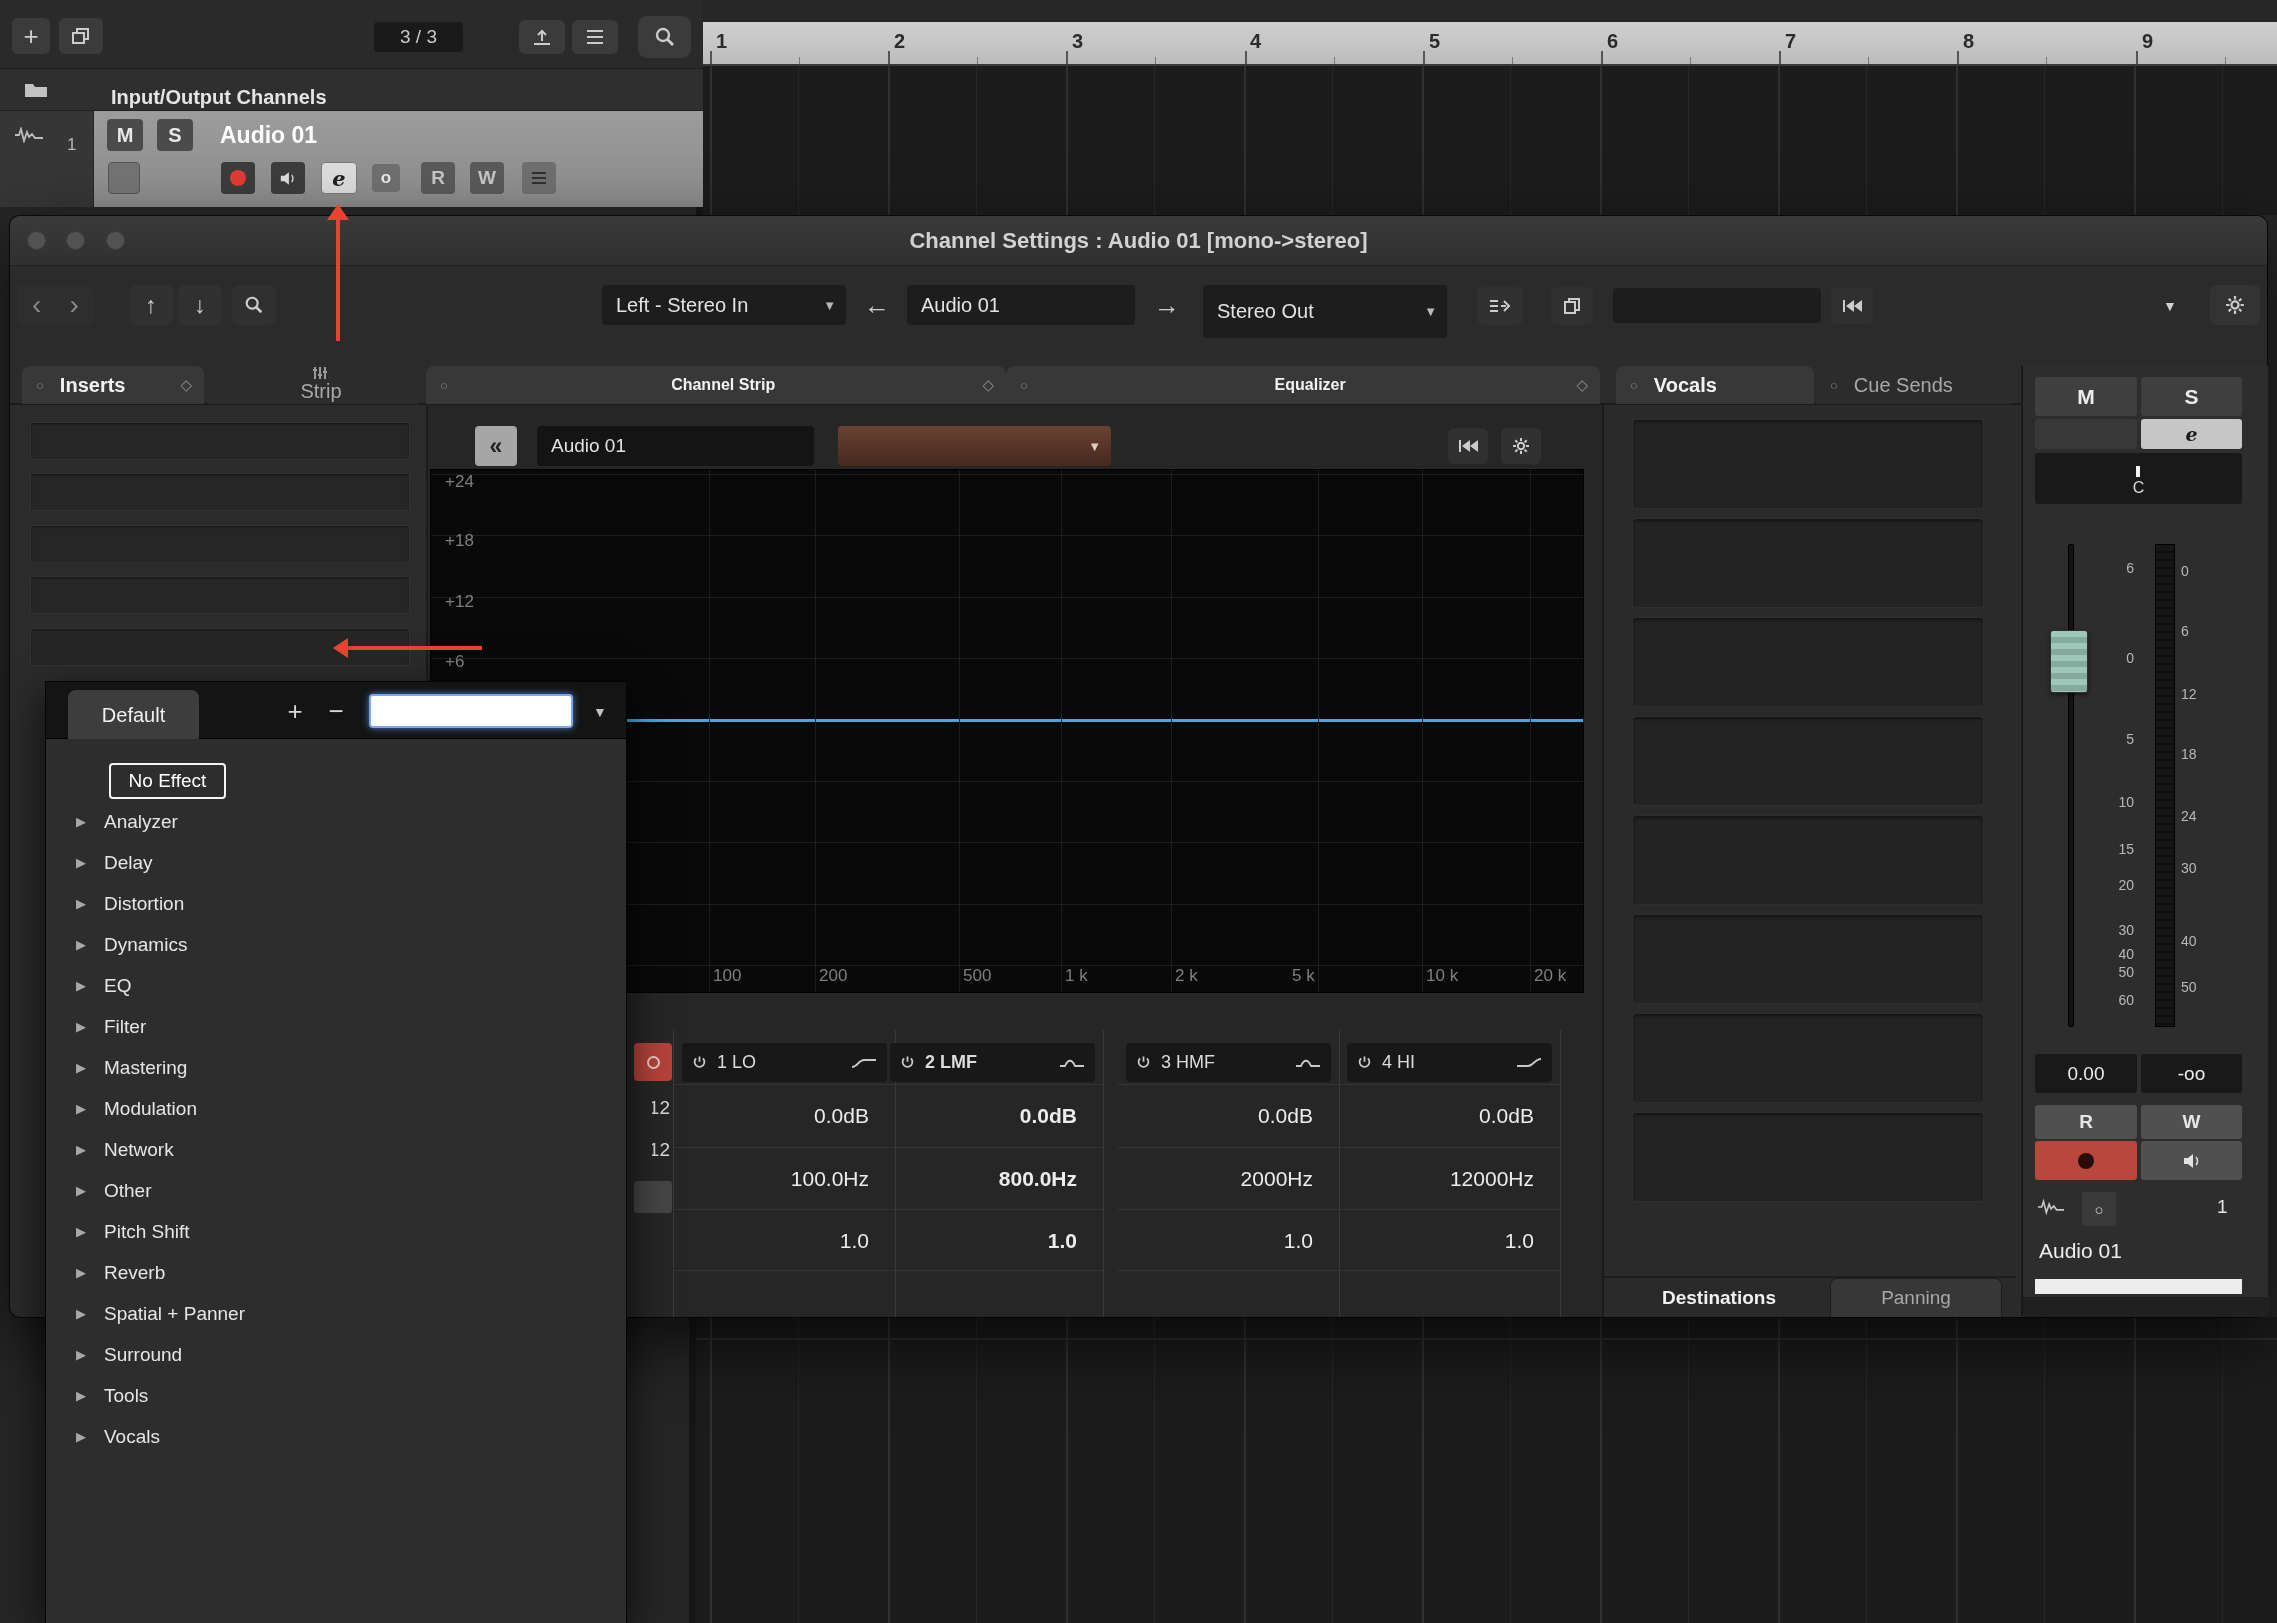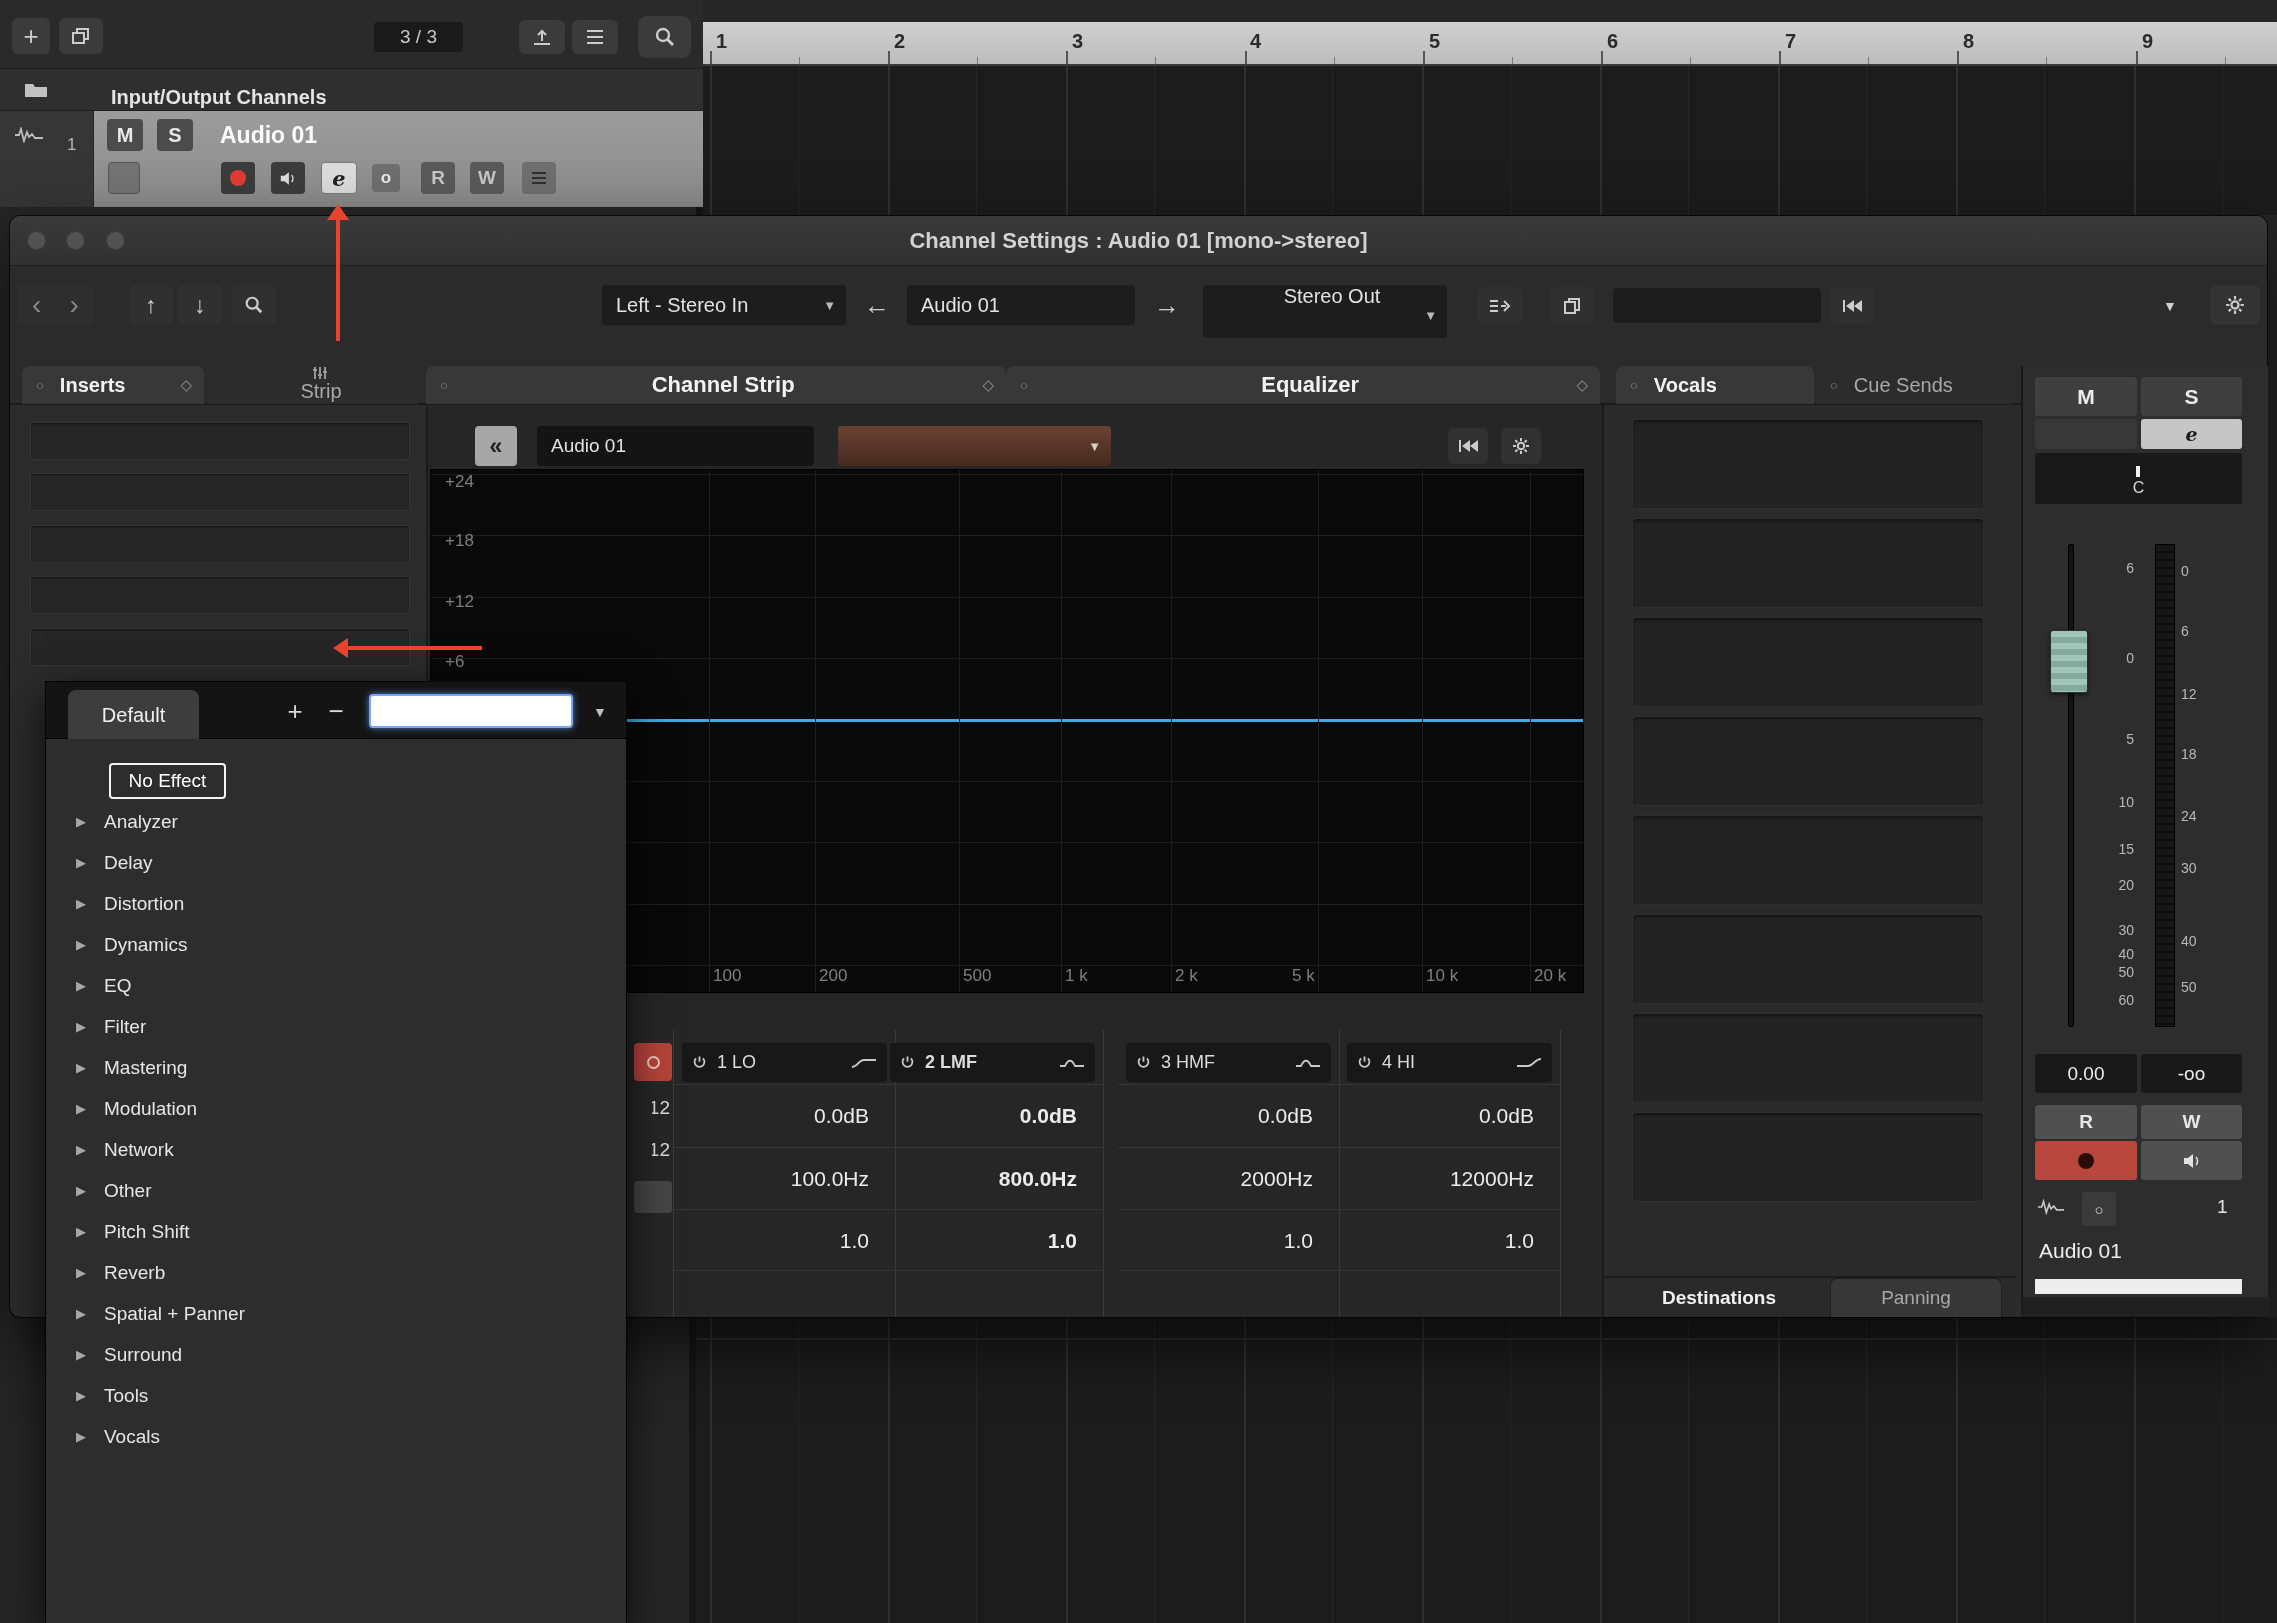--- a/index.html
+++ b/index.html
@@ -27,21 +27,21 @@
 .light{position:absolute;top:15px;width:19px;height:19px;border-radius:50%;background:#525252;border:1px solid #3e3e3e;}
 .fld{background:#1d1d1d;border-radius:4px;color:#e2e2e2;font-size:20px;display:flex;align-items:center;}
 .fld .drop{margin-left:auto;margin-right:10px;font-size:13px;color:#b8b8b8;}
 .icobtn{position:absolute;display:flex;align-items:center;justify-content:center;background:#303030;border-radius:6px;color:#cfcfcf;}
 .tab{position:absolute;top:150px;height:38px;border-radius:8px 8px 0 0;background:#2c2c2c;display:flex;align-items:center;}
 .tab.sel{background:#383838;}
 .tab .circ{color:#8f8f8f;font-size:13px;margin-left:14px;}
 .tab .lbl{font-size:20px;color:#a8a8a8;margin-left:16px;}
 .tab.sel .lbl{color:#f2f2f2;font-weight:bold;}
 .tab .dia{color:#8f8f8f;font-size:15px;margin-left:auto;margin-right:12px;}
-.tab .lblc{flex:1;text-align:center;font-size:22px;}
+.tab .lblc{flex:1;text-align:center;font-size:16px;}
 .panel{position:absolute;}
 
 
 .ins-slot{position:absolute;left:0;width:380px;height:38px;background:#262626;border:1px solid #343434;border-radius:3px;box-shadow:inset 0 1px 2px rgba(0,0,0,.5);}
 .send-slot{position:absolute;left:0;width:352px;height:90px;background:#232323;border:1px solid #2f2f2f;border-radius:4px;box-shadow:inset 0 2px 3px rgba(0,0,0,.45);}
 
 
 #eq-graph{background:#090909;border:1px solid #000;overflow:hidden;}
 .g-h{position:absolute;left:0;right:0;height:1px;background:#1d1d1d;}
 .g-v{position:absolute;top:0;bottom:0;width:1px;background:#1d1d1d;}
@@ -227,21 +227,21 @@
     </div>
     <div class="icobtn" style="left:845px;top:69px;width:44px;height:40px;background:transparent;font-size:26px;">
         <span>←</span>
       </div>
     <div class="abs fld" style="left:897px;top:69px;width:228px;height:40px;padding-left:14px;">
       <span>Audio 01</span>
     </div>
     <div class="icobtn" style="left:1135px;top:69px;width:44px;height:40px;background:transparent;font-size:26px;">
         <span>→</span>
       </div>
-    <div class="abs fld" style="left:1193px;top:69px;width:244px;height:53px;padding-left:14px;flex-direction:column;">
+    <div class="abs fld" style="left:1193px;top:69px;width:244px;height:53px;padding-left:14px;">
       <span>Stereo Out</span>
       <span class="drop">▼</span>
     </div>
     <div class="icobtn" style="left:1467px;top:71px;width:46px;height:38px;">
       <svg width="24" height="16" viewBox="0 0 24 16">
           <path d="M2 3h8M2 8h8M2 13h8" stroke="#ccc" stroke-width="2"></path>
           <path d="M13 8h5" stroke="#ccc" stroke-width="2"></path>
           <path d="M16 3l5 5-5 5" fill="none" stroke="#ccc" stroke-width="2"></path>
         </svg>
     </div>

